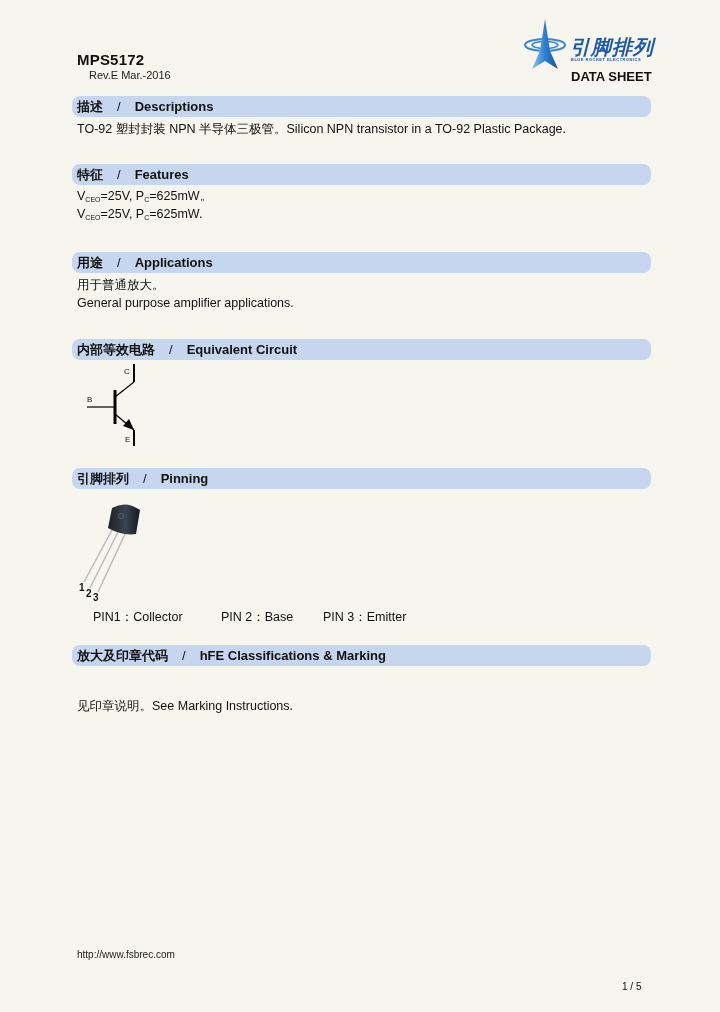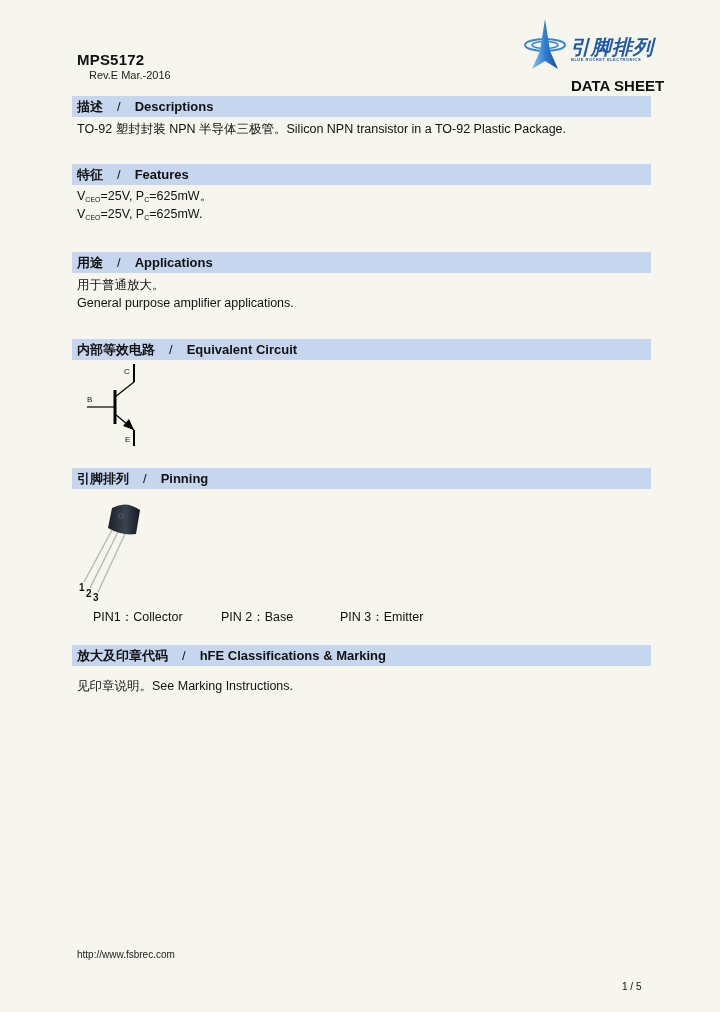--- a/index.html
+++ b/index.html
@@ -7,24 +7,24 @@
     width:720px; height:1012px; position:relative; overflow:hidden;
     background:#f6f5ee; color:#111;
     font-family:"Liberation Sans", "DejaVu Sans", sans-serif;
   }
   .abs { position:absolute; }
   .title { left:77px; top:51px; font-size:15px; font-weight:bold; letter-spacing:0.2px; }
   .rev { left:77px; top:69px; font-size:11px; color:#222;padding-left:12px; }
   .logo { left:522px; top:17px; width:135px; height:55px; }
   .logo-cn { left:570px; top:34px; font-size:20px; font-weight:bold; font-style:italic; color:#1e5aa8; letter-spacing:1px; font-family:"DejaVu Sans", sans-serif; }
   .logo-en { left:571px; top:57px; font-size:4px; color:#1e5aa8; letter-spacing:0.5px; font-weight:bold; }
-  .datasheet { left:571px; top:69px; font-size:15px; font-weight:bold;margin-top:8px; }
+  .datasheet { left:571px; top:69px; font-size:13px; font-weight:bold; }
   .bar {
     left:72px; width:579px; height:21px; background:#c5d6ee;
-    font-size:13px; font-weight:bold; line-height:21px; padding-left:5px; box-sizing:border-box;
+    font-size:13px; font-weight:bold; line-height:21px; padding-left:5px; box-sizing:border-box;border-radius:8px;
   }
   .bar .sep { display:inline-block; margin:0 14px; font-weight:normal; }
   .txt { left:77px; font-size:12.5px; color:#111;text-align:right; }
   sub { font-size:7px; vertical-align:-2px; }
   .pin { top:609px; font-size:12.5px;margin-left:16px; }
   .footer-url { left:77px; top:949px; font-size:10px; color:#222; }
   .footer-page { left:622px; top:949px; font-size:10px; font-weight:normal;margin-top:32px; }
 </style>
 </head>
 <body>
@@ -106,21 +106,21 @@
     <line x1="49" y1="34" x2="22" y2="92" stroke="#b8b8b8" stroke-width="1.4"></line>
     <path d="M36 8 Q50 0 64 10 L60 34 Q46 36 32 28 Z" fill="url(#bg)"></path>
     <circle cx="45" cy="16" r="2.5" fill="none" stroke="#5a6575" stroke-width="0.8"></circle>
   </svg>
   <span class="abs" style="left:3px;top:82px;font-size:10px;font-weight:bold">1</span>
   <span class="abs" style="left:10px;top:88px;font-size:10px;font-weight:bold">2</span>
   <span class="abs" style="left:17px;top:92px;font-size:10px;font-weight:bold">3</span>
 </div>
 <div class="abs pin" style="left:77px">PIN1：Collector</div>
 <div class="abs pin" style="left:205px">PIN 2：Base</div>
-<div class="abs pin" style="left:324px">PIN 3：Emitter</div>
+<div class="abs pin" style="left:307px">PIN 3：Emitter</div>
 
 <div class="abs bar" style="top:645px">
   <span>放大及印章代码</span><span class="sep">/</span><span>hFE Classifications &amp; Marking</span>
 </div>
-<div class="abs txt" style="top:678px">见印章说明。See Marking Instructions.</div>
+<div class="abs txt" style="top:698px">见印章说明。See Marking Instructions.</div>
 
 <div class="abs footer-url">http://www.fsbrec.com</div>
 <div class="abs footer-page">1 / 5</div>
 
 </body></html>

